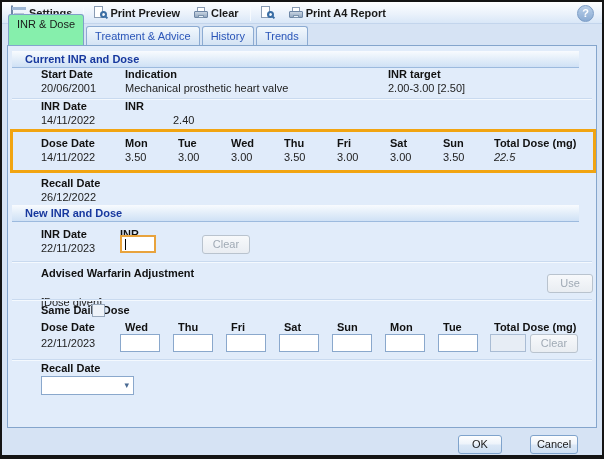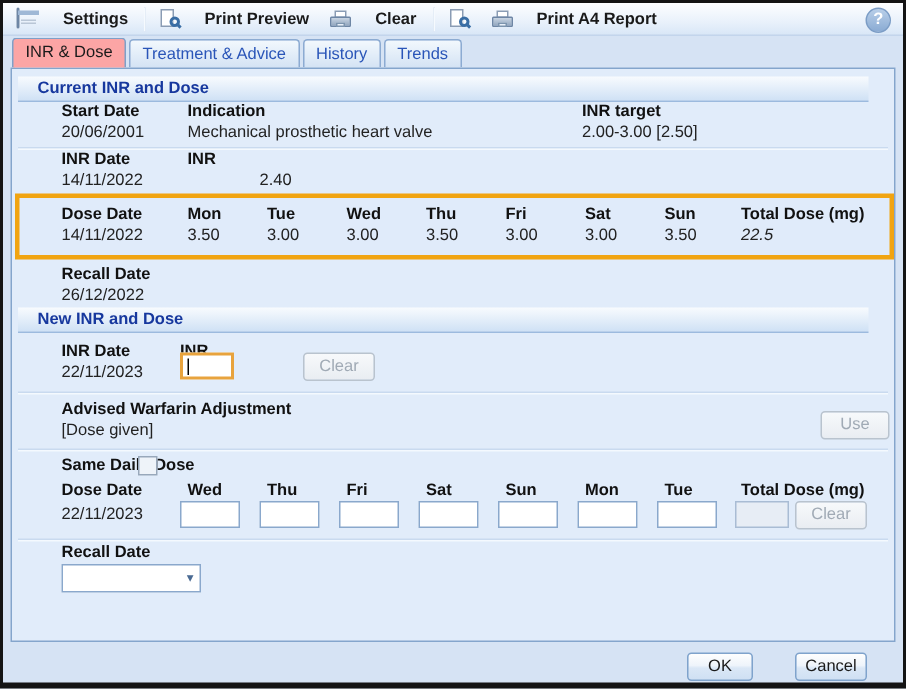--- a/index.html
+++ b/index.html
@@ -6,21 +6,21 @@
   *{box-sizing:border-box;font-family:"Liberation Sans",sans-serif;}
   #window{
     position:relative;width:604px;height:459px;
     border:2px solid #141414;border-bottom-width:4px;
     background:#d6e3f4;overflow:hidden;
   }
   
   .toolbar{position:absolute;top:0;left:0;right:0;height:22px;
     background:linear-gradient(#fdfeff,#e9f1fb 60%,#d9e7f7);
     border-bottom:1px solid #c3d5ec;display:flex;align-items:center;padding-left:4px;}
-  .tb-item{display:flex;align-items:center;gap:15px;padding:2px 8px 2px 5px;height:20px;
+  .tb-item{display:flex;align-items:center;gap:2px;padding:2px 8px 2px 5px;height:20px;
     font-size:11px;font-weight:bold;color:#1a1a1a;border-radius:2px;cursor:default;}
   .tb-sep{width:1px;height:16px;background:#b7cbe4;border-right:1px solid #f6fafe;margin:0 3px;}
   .help-btn{position:absolute;right:8px;top:3px;width:17px;height:17px;border-radius:50%;
     background:linear-gradient(#b9cfe9,#8aabd3);border:1px solid #7c9dc6;color:#fff;
     font-size:11px;font-weight:bold;text-align:center;line-height:15px;}
   
   .ic{display:inline-block;position:relative;width:16px;height:14px;}
   .ic-form{width:14px;height:12px;border:1px solid #6e86a5;background:#fff;border-radius:2px;}
   .ic-form:before{content:"";position:absolute;left:1px;right:1px;top:1px;height:3px;background:#9fb8d6;}
   .ic-form:after{content:"";position:absolute;left:3px;right:3px;top:7px;height:1px;background:#b9c6d6;box-shadow:0 2px 0 #b9c6d6;}
@@ -28,21 +28,21 @@
   .ic-lens{position:absolute;right:1px;bottom:2px;width:7px;height:7px;border:2px solid #3a6ea5;border-radius:50%;background:rgba(255,255,255,.6);}
   .ic-lens:after{content:"";position:absolute;right:-3px;bottom:-2px;width:4px;height:2px;background:#3a6ea5;transform:rotate(45deg);}
   .ic-printer-body{position:absolute;left:1px;top:5px;width:14px;height:7px;background:linear-gradient(#c8d4e2,#93a7bf);border:1px solid #6e86a5;border-radius:1px;}
   .ic-printer-paper{position:absolute;left:4px;top:1px;width:8px;height:5px;background:#fff;border:1px solid #8a9cb4;}
   .ic-printer-tray{position:absolute;left:5px;top:9px;width:6px;height:3px;background:#e9f0f8;border:1px solid #7c94ae;}
   
   .tabbar{position:absolute;top:22px;left:0;right:0;height:21px;padding-left:6px;display:flex;align-items:flex-end;}
   .tab{height:19px;padding:2px 8px;margin-right:2px;font-size:11px;color:#2a55b8;
     background:linear-gradient(#f2f8fd,#d4e3f4);border:1px solid #8cabd2;border-bottom:none;
     border-radius:3px 3px 0 0;line-height:14px;}
-  .tab.active{height:20px;background:#fca5a5;color:#1a1a1a;position:relative;z-index:3;
+  .tab.active{height:31px;background:#86efac;color:#1a1a1a;position:relative;z-index:3;
     border-color:#7fa0c8;text-align:center;}
   
   .panel{position:absolute;top:43px;left:5px;width:590px;height:383px;
     background:#e1ecfa;border:1px solid #84a5cc;z-index:2;}
   .sect-hdr{position:absolute;left:4px;right:17px;height:17px;
     background:linear-gradient(#f8fbfe,#cfe1f5);border-bottom:1px solid #9cbade;
     font-size:11px;font-weight:bold;color:#17389e;padding:2px 0 0 13px;}
   .lbl{position:absolute;font-size:11px;font-weight:bold;color:#111;white-space:nowrap;}
   .val{position:absolute;font-size:11px;color:#222;white-space:nowrap;}
   .sep{position:absolute;left:4px;right:4px;height:0;border-top:1px solid #c9daef;border-bottom:1px solid #f4f9fe;}
@@ -166,21 +166,21 @@
     <div class="lbl cL" style="top:182px;">INR Date</div>
     <div class="val cL" style="top:196px;">22/11/2023</div>
     <div class="lbl" style="top:182px;left:112px;">INR</div>
     <input class="txt focus" style="top: 189px; left: 112px; width: 36px;" value="">
     <div class="caret" style="top:193px;left:117px;"></div>
     <div class="btn disabled" style="top:189px;left:194px;width:48px;height:19px;">Clear</div>
 
     <div class="sep" style="top:215px;"></div>
 
     <div class="lbl cL" style="top:221px;">Advised Warfarin Adjustment</div>
-    <div class="val cL" style="top:235px;">[Dose given]</div>
+    <div class="val cL" style="top:250px;">[Dose given]</div>
     <div class="btn disabled" style="top:228px;left:539px;width:46px;height:19px;">Use</div>
 
     <div class="sep" style="top:253px;"></div>
 
     <div class="lbl cL" style="top:258px;">Same Daily Dose</div>
     <div class="chk" style="top:258px;left:84px;"></div>
 
     <div class="lbl cL" style="top:275px;">Dose Date</div>
     <div class="val cL" style="top:291px;">22/11/2023</div>
     <div class="lbl c1" style="top:275px;">Wed</div>

